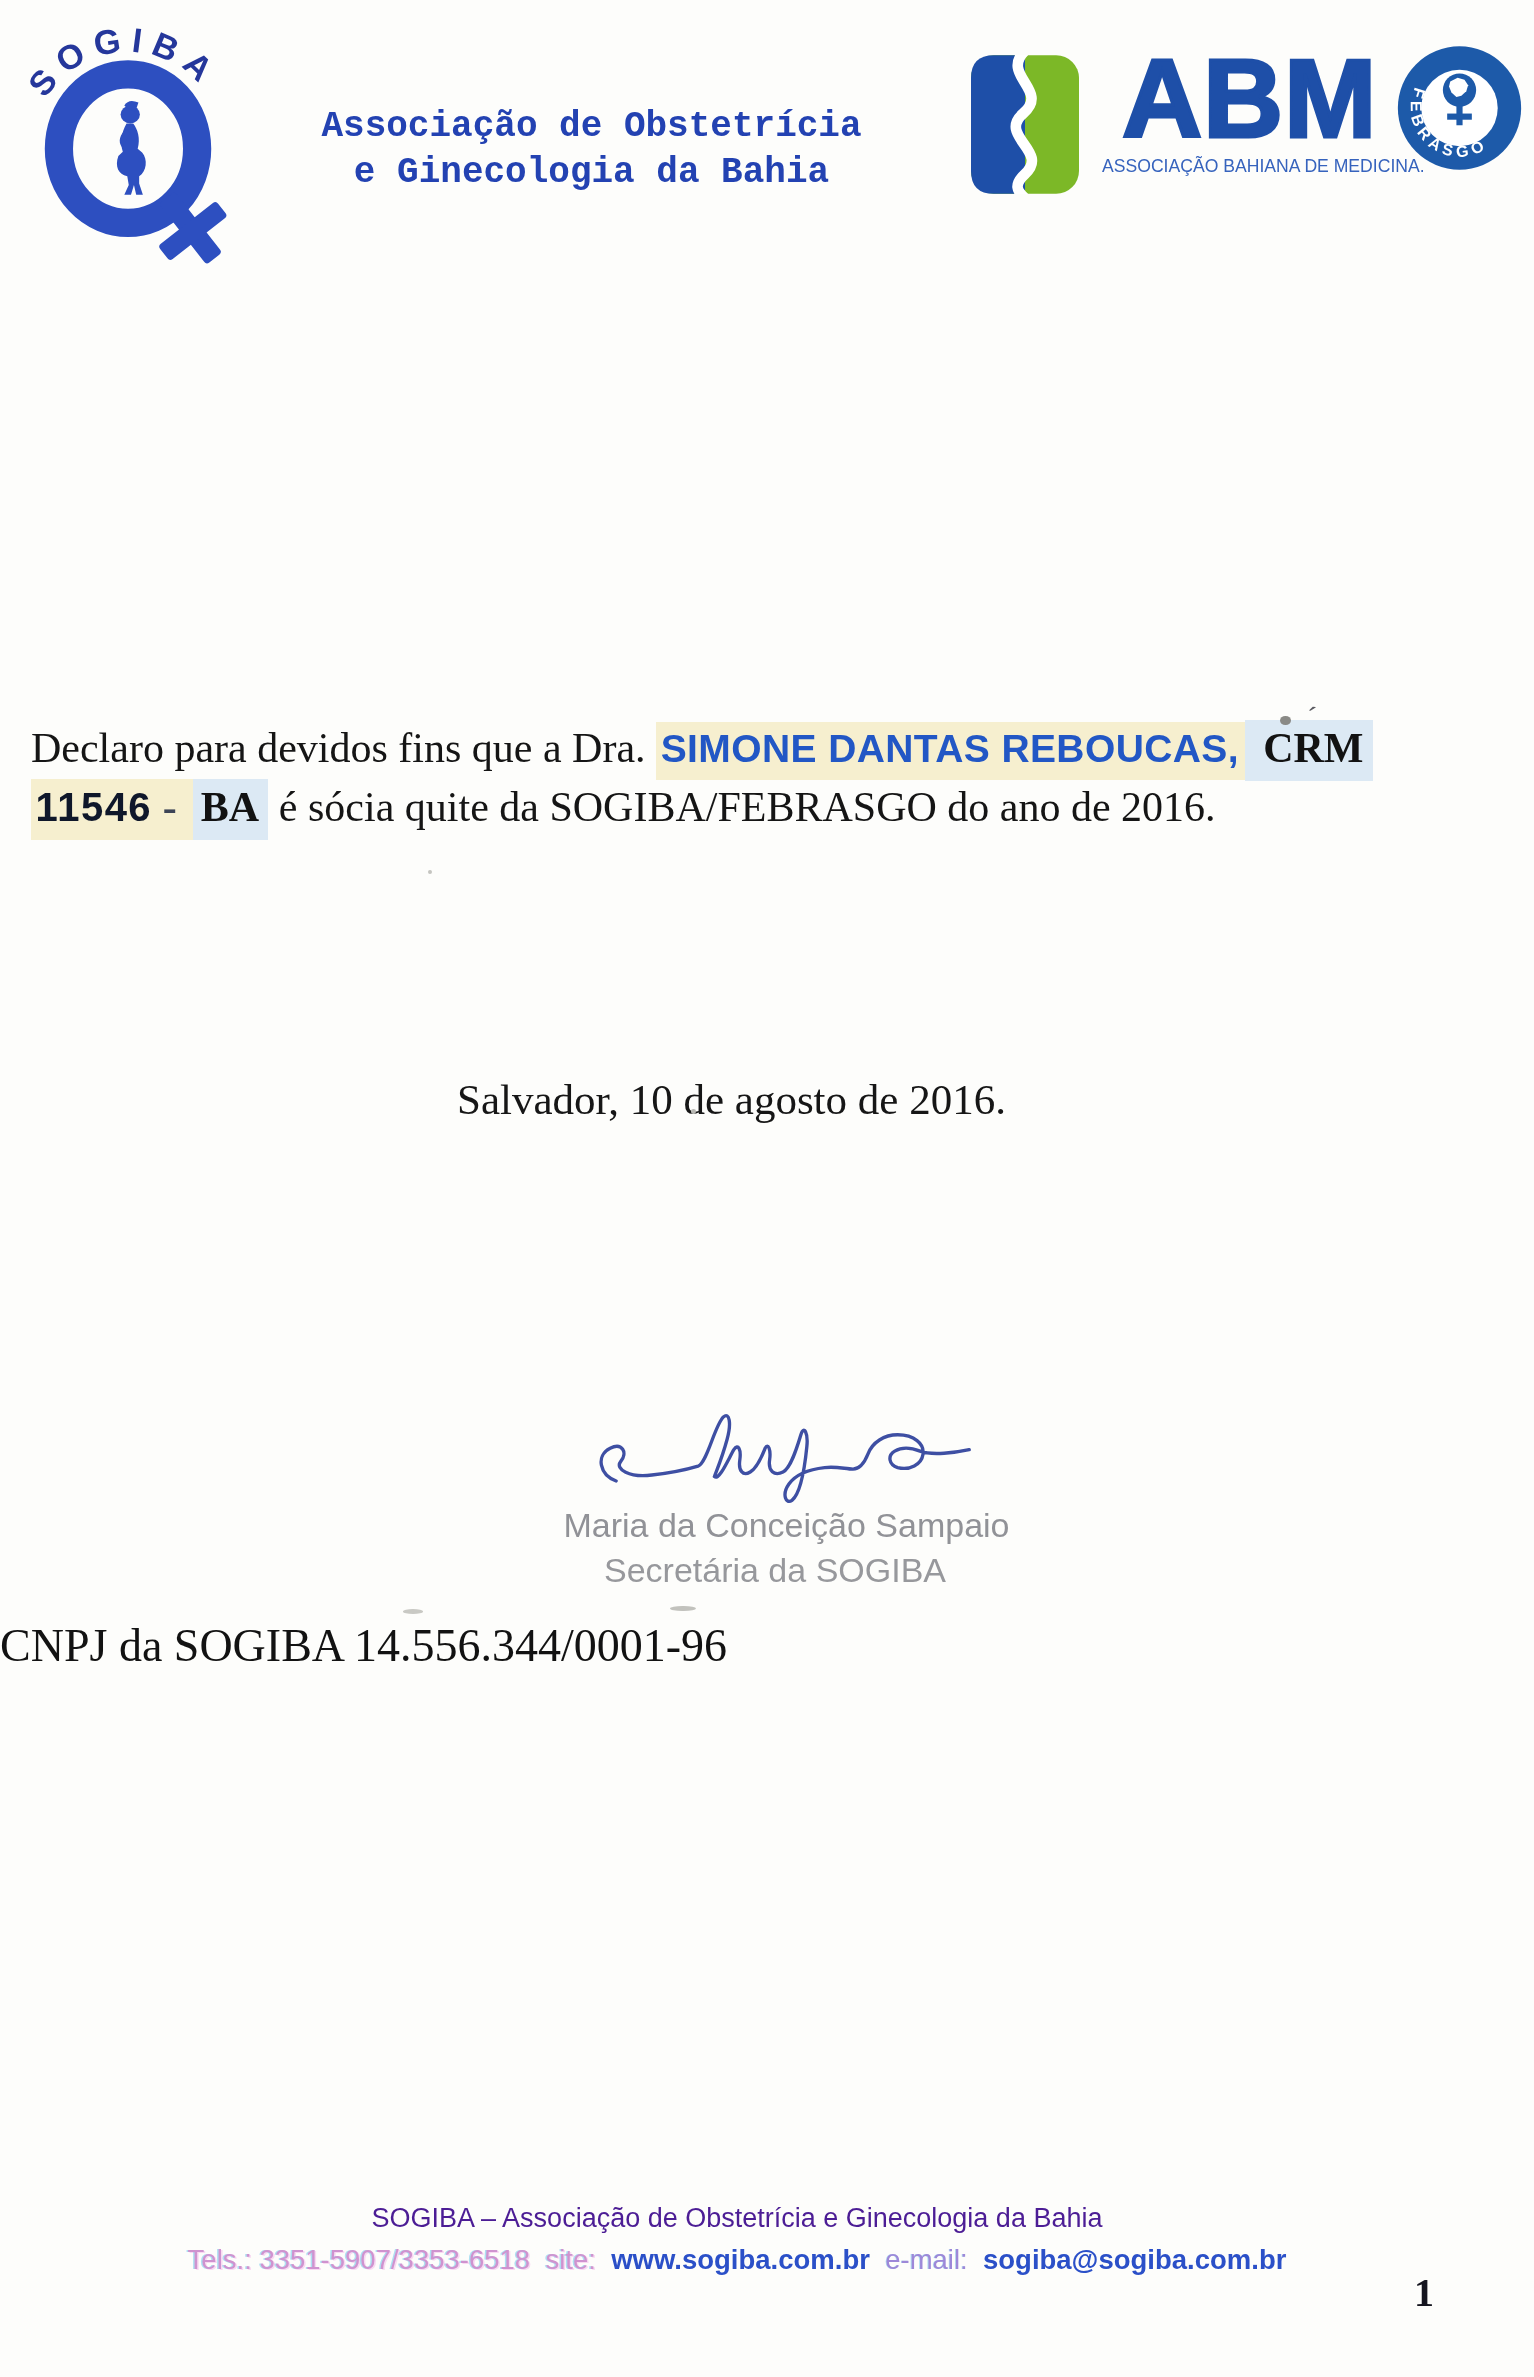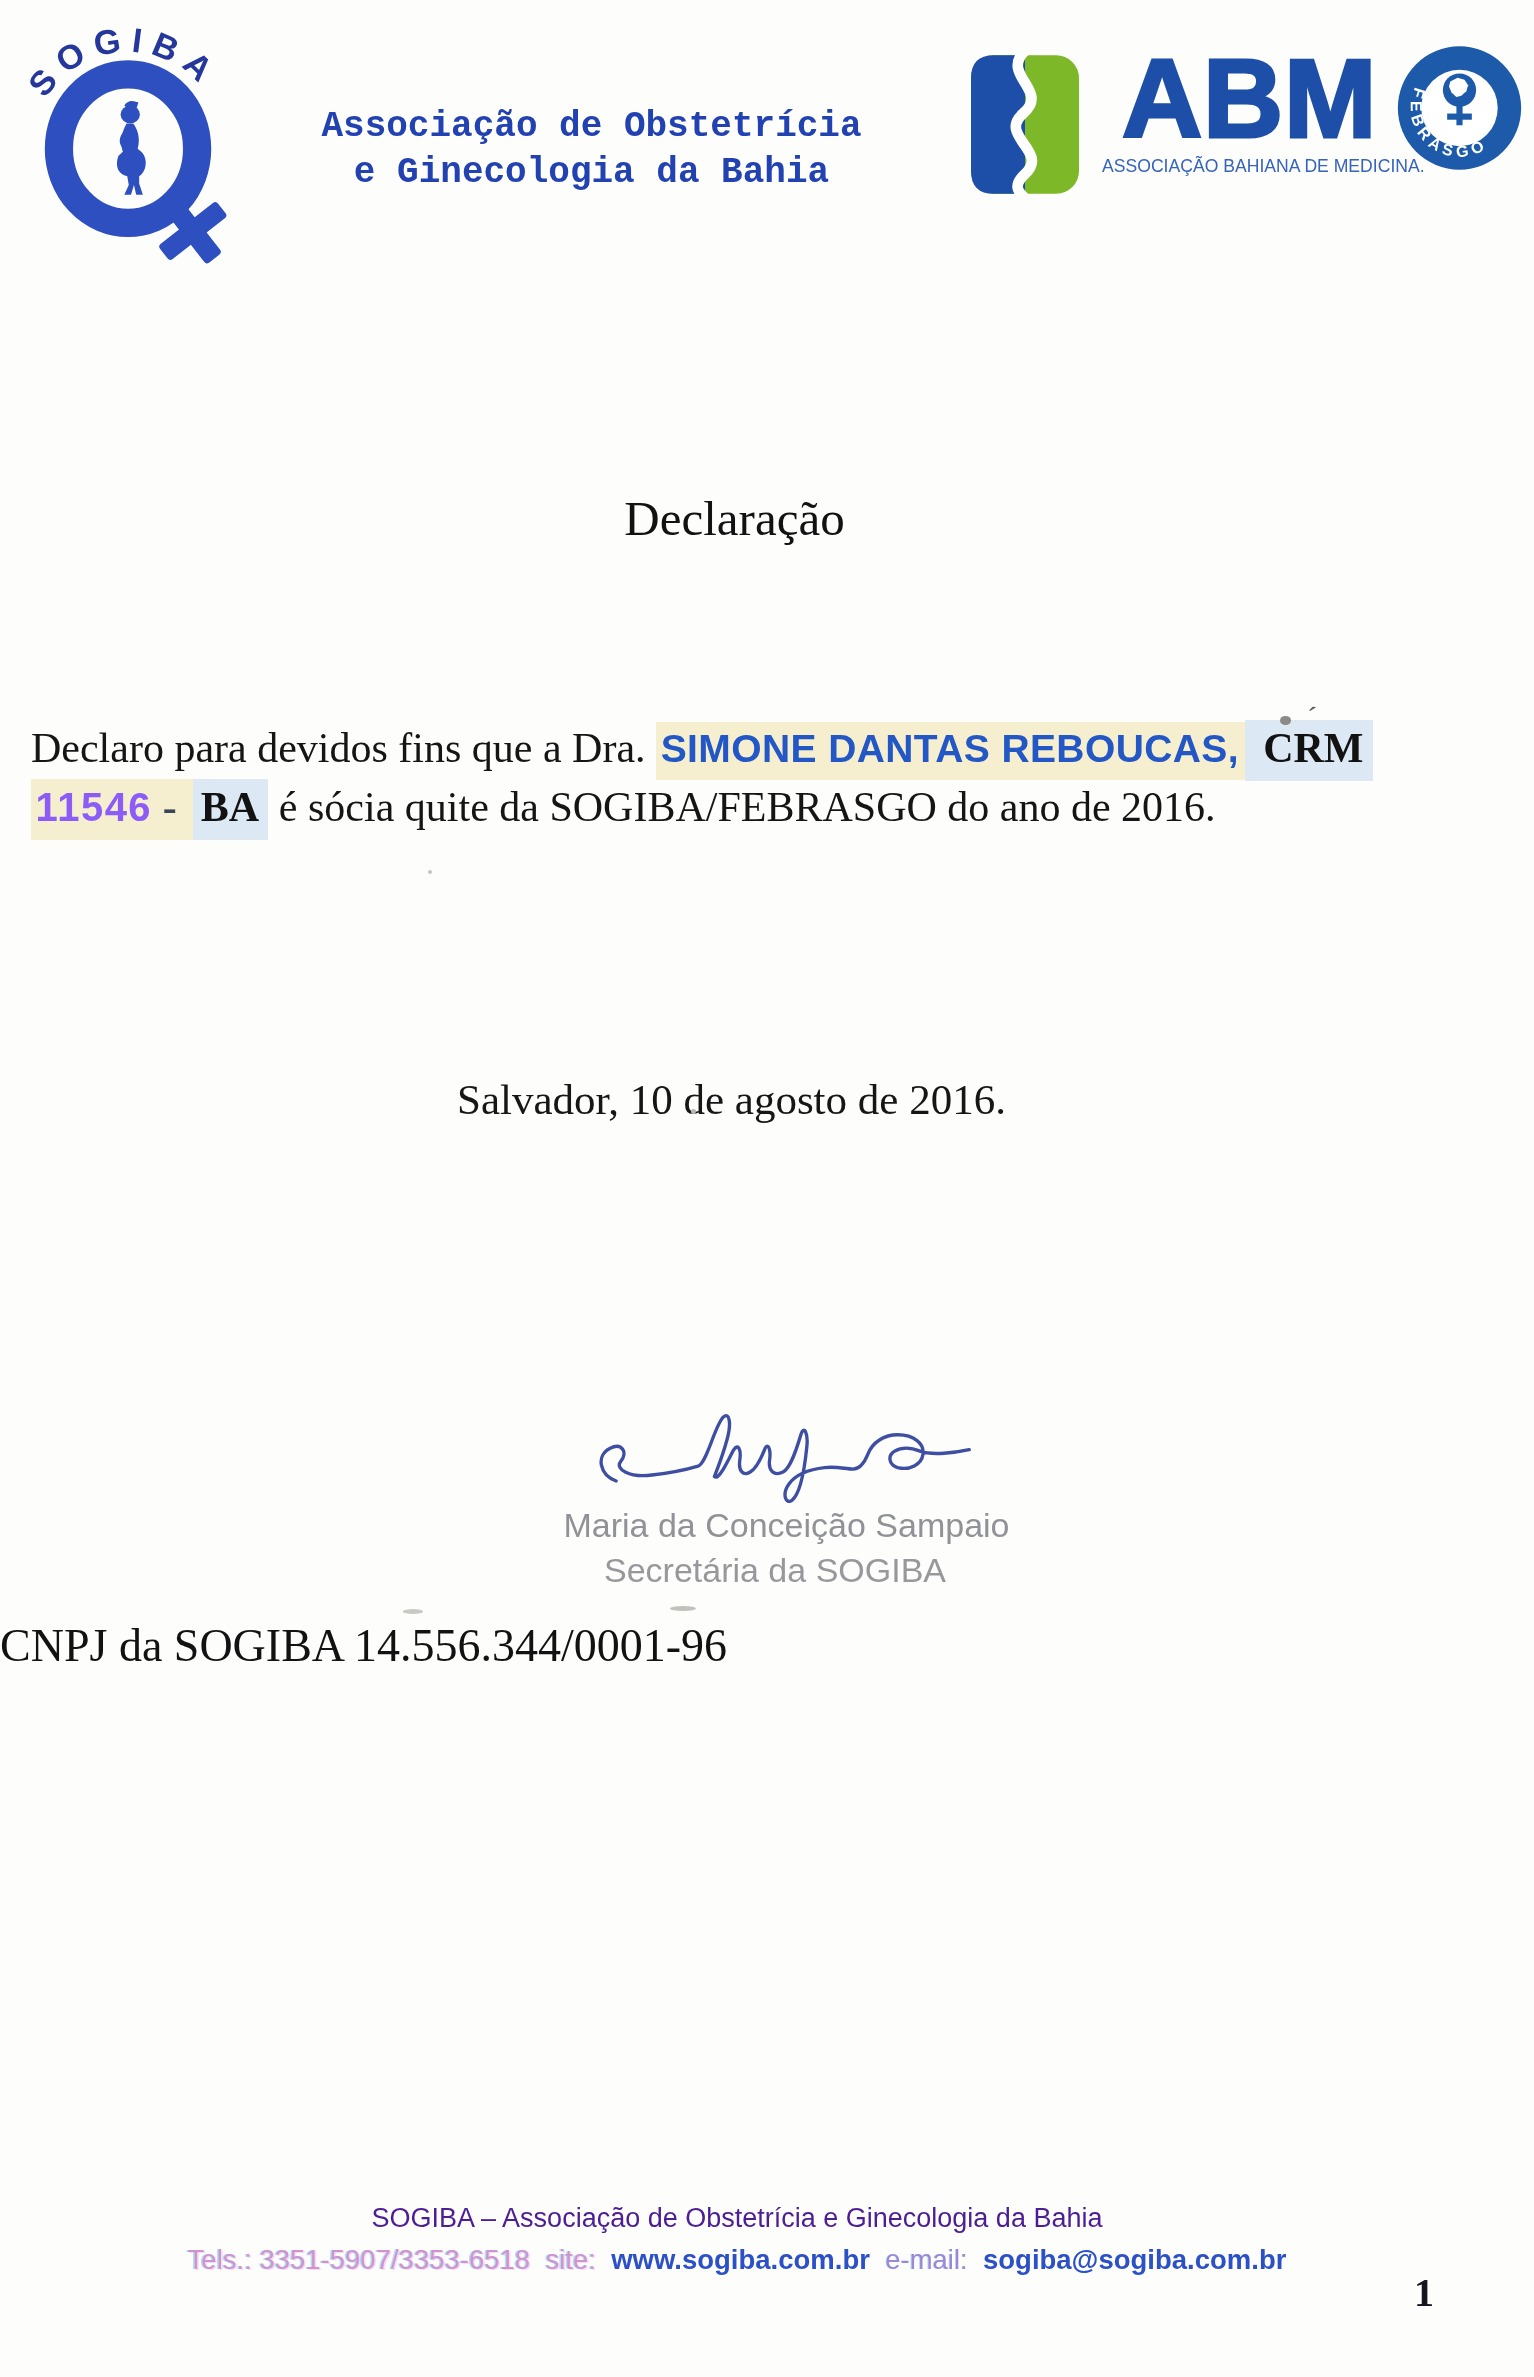--- a/index.html
+++ b/index.html
@@ -22,21 +22,21 @@
 
   
   .body-text{left:31px;top:719px;width:1458px;font-size:42px;line-height:58px;
              white-space:pre-wrap;color:#151515;}
   .hl-cream{background:#f6efcf;padding:5.3px 6.1px 10px 4.6px;}
   .hl-blue{background:#dce9f4;padding:5.3px 9.2px 10px 7.6px;}
   .name-blue{font-family:"Liberation Sans", sans-serif;font-weight:bold;
              font-size:39px;color:#2257c5;letter-spacing:0.4px;}
   .crm-black{font-weight:bold;color:#121212;}
   .num-blue{font-family:"Liberation Sans", sans-serif;font-weight:bold;
-            font-size:40px;color:#8b5cf6;letter-spacing:1.5px;}
+            font-size:40px;color:#0f172a;letter-spacing:1.5px;}
   .dash-dark{font-weight:bold;color:#3c4456;}
   .stray-accent{left:1307px;top:702px;font-size:29px;color:#5a5a60;
                 font-family:"Liberation Sans", sans-serif;transform:rotate(8deg);}
 
   
   .date-line{left:0;top:1075px;width:1463px;text-align:center;font-size:43px;}
 
   
   .sig-svg{left:586px;top:1405px;}
   .sig-name{left:30.5px;top:1506px;width:1512px;text-align:center;
@@ -114,21 +114,20 @@
       <circle cx="103" cy="74" r="27"></circle>
       <path d="M88,60 l12,-6 11,3 6,9 -3,10 -8,7 -8,2 -8,-7 -4,-10 z" fill="#ffffff"></path>
       <rect x="98" y="99" width="10" height="32"></rect>
       <rect x="83" y="112" width="40" height="10"></rect>
     </g>
     <text font-family="Liberation Sans, sans-serif" font-weight="bold" font-size="26" fill="#ffffff" letter-spacing="8">
       <textPath href="#febArc" startOffset="6">FEBRASGO</textPath>
     </text>
   </svg>
 
-  <div class="abs title">Declaração</div>
 
   <div class="abs body-text"><span>Declaro para devidos fins que a Dra. </span><span class="hl-cream name-blue">SIMONE DANTAS REBOUCAS,</span><span class="hl-blue crm-black"> CRM</span><br><span class="hl-cream"><span class="num-blue">11546</span><span class="dash-dark"> - </span></span><span class="hl-blue crm-black">BA</span><span> é sócia quite da SOGIBA/FEBRASGO do ano de 2016.</span></div>
   <span class="abs stray-accent">´</span>
 
   <div class="abs date-line">Salvador, 10 de agosto de 2016.</div>
 
   <svg class="abs sig-svg" width="391" height="108" viewBox="0 0 520 145">
     <path d="M38,102 C16,94 10,68 30,58 C46,50 54,64 44,76 C36,86 56,98 86,94
              C112,91 128,88 148,82 C160,78 170,28 182,16 C190,9 193,24 187,46
              C180,72 172,90 170,96 C176,102 188,74 196,60 C202,51 206,60 204,74

